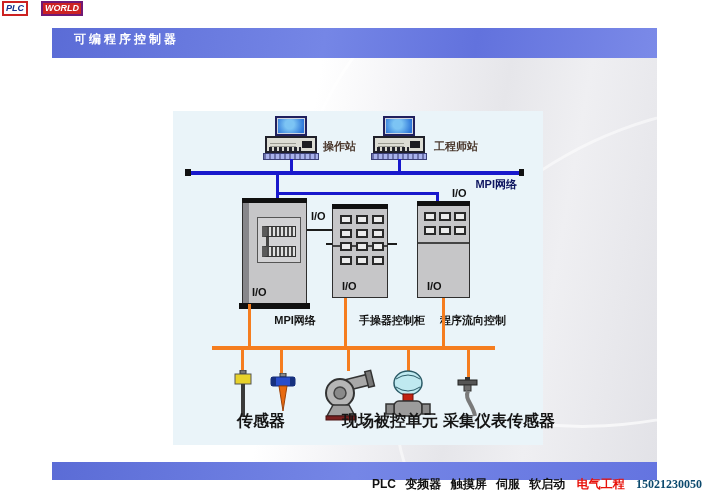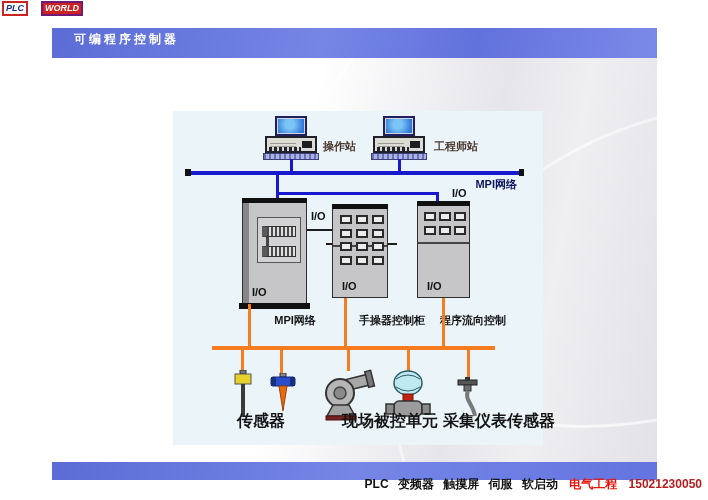--- a/index.html
+++ b/index.html
@@ -67,21 +67,21 @@
 
   .cab-name { position:absolute; top:202px; text-align:center; font-weight:bold; font-size:11px; color:#151515; white-space:nowrap; }
   .dev-label { position:absolute; top:300px; text-align:center; font-weight:bold; font-size:16px; color:#151515; white-space:nowrap; }
 
   .device { position:absolute; }
 
   
   .footer-text { position:absolute; top:476px; right:6px; font-size:12px; font-weight:bold; white-space:nowrap; }
   .footer-text .kw { color:#111; word-spacing:6px; }
   .footer-text .brand { color:#e8120a; margin-left:8px; }
-  .footer-text .phone { color:#b91c1c; margin-left:8px; }
+  .footer-text .phone { color:#0c4a6e; margin-left:8px;font-family:Liberation Serif, serif; }
 </style>
 </head>
 <body>
 
 <div class="page">
 
   <div class="logo">
     <span class="logo-plc">PLC</span><span class="logo-world">WORLD</span>
   </div>
 

